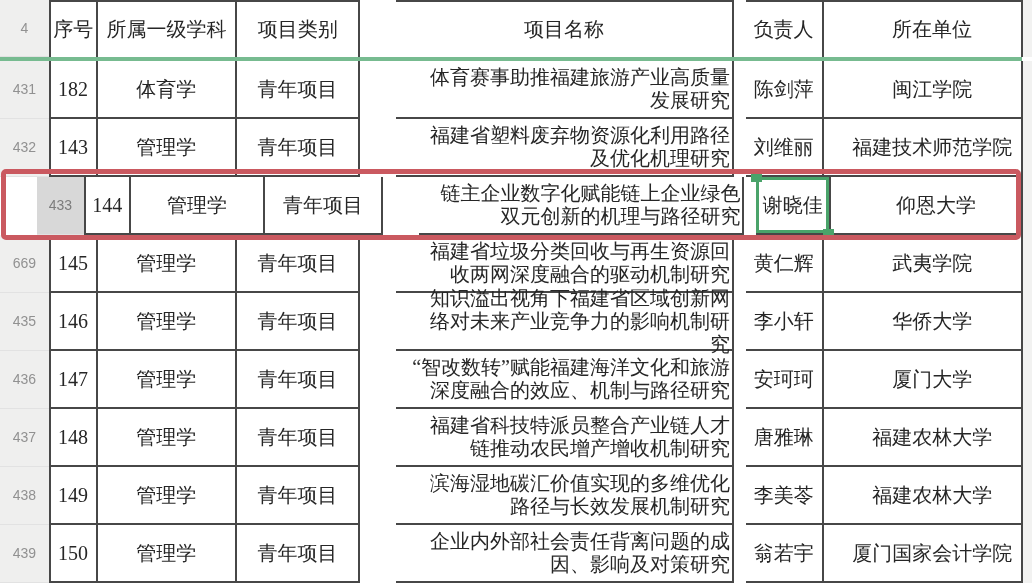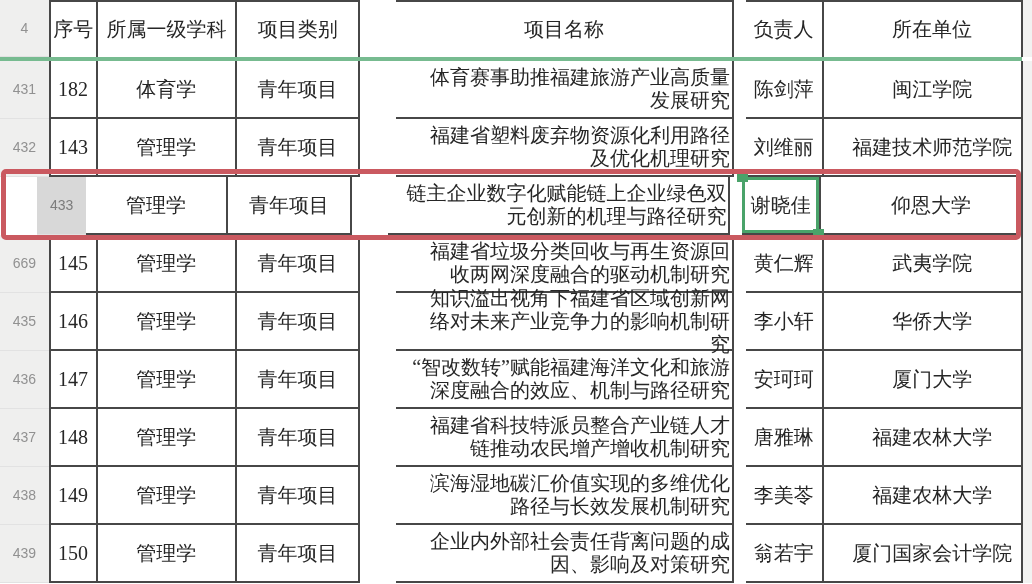--- a/index.html
+++ b/index.html
@@ -96,20 +96,21 @@
       <span>刘维丽</span>
 
     </div>
     <div class="cell c-org grid">福建技术师范学院</div>
     <div class="c-strip"></div>
 
   </div>
 
   <div class="row data-row highlighted">
     <div class="cell c-rowhead rowhead">433</div>
+    <div class="cell c-seq grid">144</div>
     <div class="cell c-disc grid">管理学</div>
     <div class="cell c-cat grid">青年项目</div>
     <div class="cell c-name grid name-cell">链主企业数字化赋能链上企业绿色双元创新的机理与路径研究</div>
     <div class="cell c-leader grid leader-cell selected-cell">
       <span>谢晓佳</span>
       <span class="handle tl"></span>
       <span class="handle br"></span>
     </div>
     <div class="cell c-org grid">仰恩大学</div>
     <div class="c-strip"></div>

